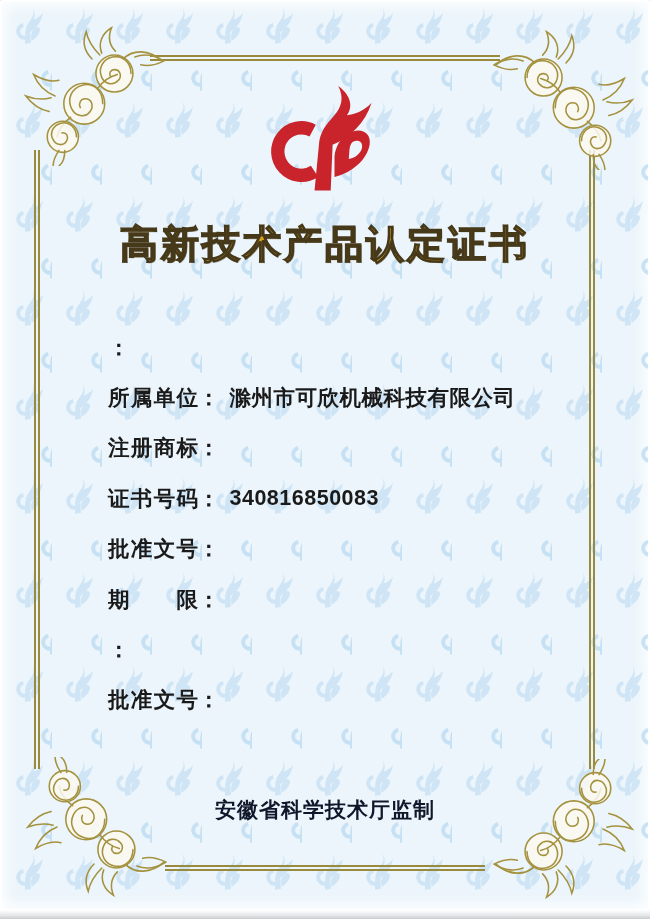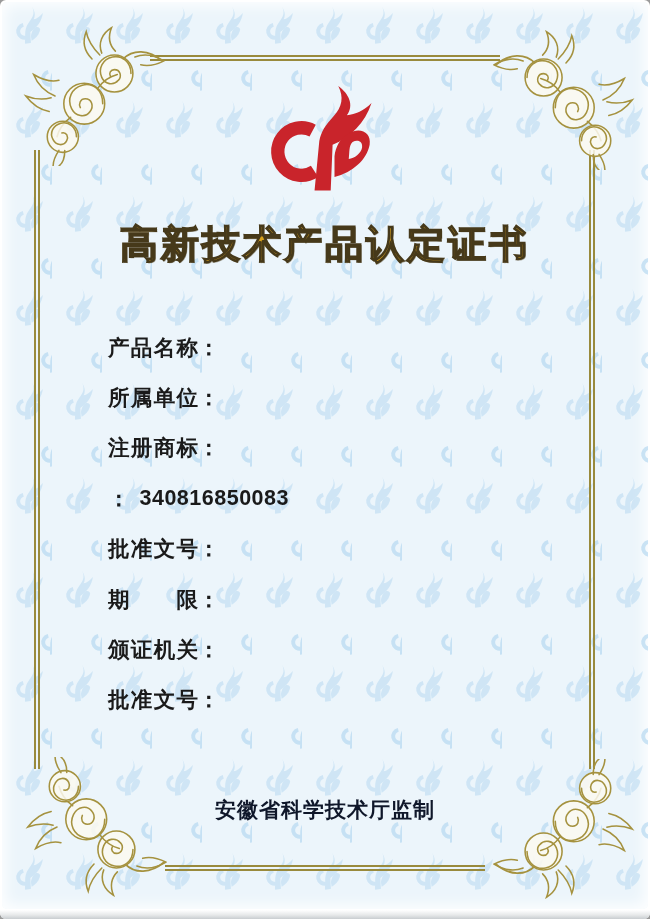--- a/index.html
+++ b/index.html
@@ -1,18 +1,18 @@
 <!DOCTYPE html>
 <html><head>
 <meta charset="utf-8">
 <style>
   html,body{margin:0;padding:0;background:#9a9a9a;}
   .page{
     position:relative;width:650px;height:919px;margin:0 auto;
-    background:#ffffff;overflow:hidden;border-radius:6px;
+    background:#ffffff;overflow:hidden;border-radius:1px;
     font-family:"Liberation Sans","DejaVu Sans",sans-serif;
   }
   .paper{
     position:absolute;inset:2px 2px 10px 2px;background:#ecf5fb;border-radius:5px;
     box-shadow:inset 0 0 14px 4px rgba(255,255,255,0.9);
   }
   .wm{position:absolute;inset:0;width:100%;height:100%;}
   .scan-edge{
     position:absolute;left:0;right:0;bottom:0;height:9px;
     background:linear-gradient(#ffffff 0%,#e7e9ea 55%,#c9cdd0 100%);
@@ -116,46 +116,46 @@
   <svg class="logo" viewBox="0 0 140 120">
     <path fill="#c9242b" d="M 84 2 C 90 14, 88 24, 79 34 C 70 44, 66 50, 64 60 L 59 112 L 76 112 L 78 64 C 97 56, 112 41, 119 20 C 111 28, 102 32, 93 33 C 101 22, 95 10, 84 2 Z"></path>
     <path d="M 57 49 A 25 25 0 1 0 59 92" stroke="#c9242b" stroke-width="14" fill="none"></path>
     <path fill="#c9242b" fill-rule="evenodd" d="M 80 98 C 99 93, 114 80, 117 64 C 119 51, 107 45, 95 52 C 86 57, 81 66, 80 76 Z M 99 61 C 105 58, 110 61, 109 67 C 108 73, 101 78, 95 79 C 96 71, 95 65, 99 61 Z"></path>
   </svg>
 
   <div class="title">高新技术产品认定证书</div>
 
   <div class="fields">
     <div class="row">
-      <span class="lbl">产品名称</span>
         <span class="sep">：</span>
     </div>
     <div class="row">
       <span class="lbl">所属单位</span>
         <span class="sep">：</span>
+        <span class="val">滁州市可欣机械科技有限公司</span>
     </div>
     <div class="row">
       <span class="lbl">注册商标</span>
         <span class="sep">：</span>
         <span class="val"></span>
     </div>
     <div class="row">
+      <span class="lbl">证书号码</span>
         <span class="sep">：</span>
         <span class="val">340816850083</span>
     </div>
     <div class="row">
       <span class="lbl">批准文号</span>
         <span class="sep">：</span>
     </div>
     <div class="row">
       <span class="lbl">期限</span>
         <span class="sep">：</span>
     </div>
     <div class="row">
-      <span class="lbl">颁证机关</span>
         <span class="sep">：</span>
     </div>
     <div class="row">
       <span class="lbl">批准文号</span>
         <span class="sep">：</span>
     </div>
   </div>
 
   <div class="footer">安徽省科学技术厅监制</div>
 

